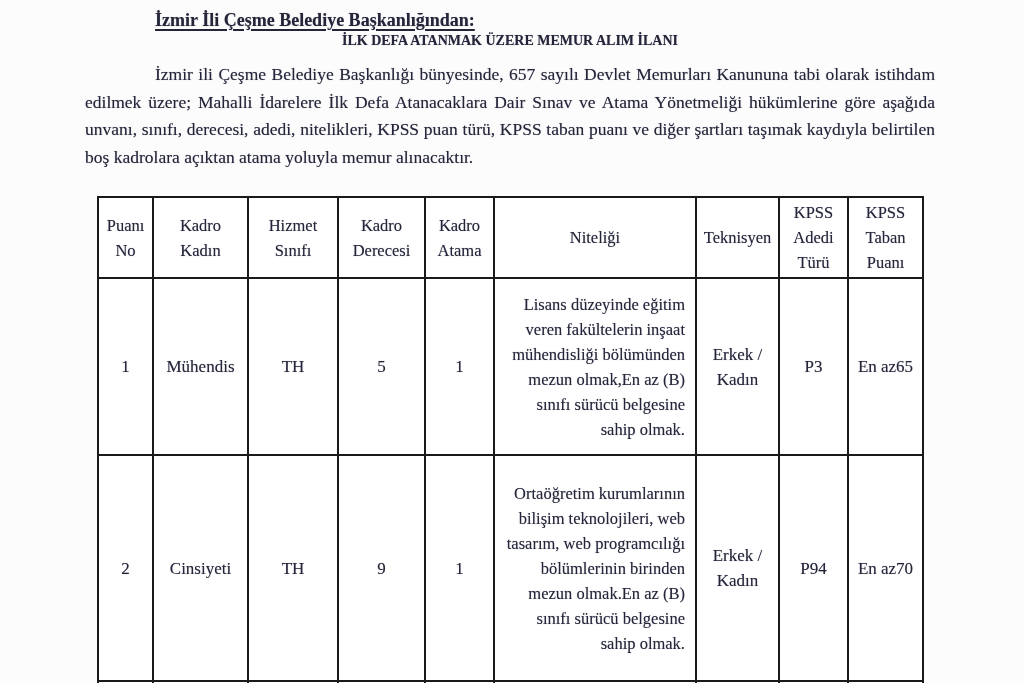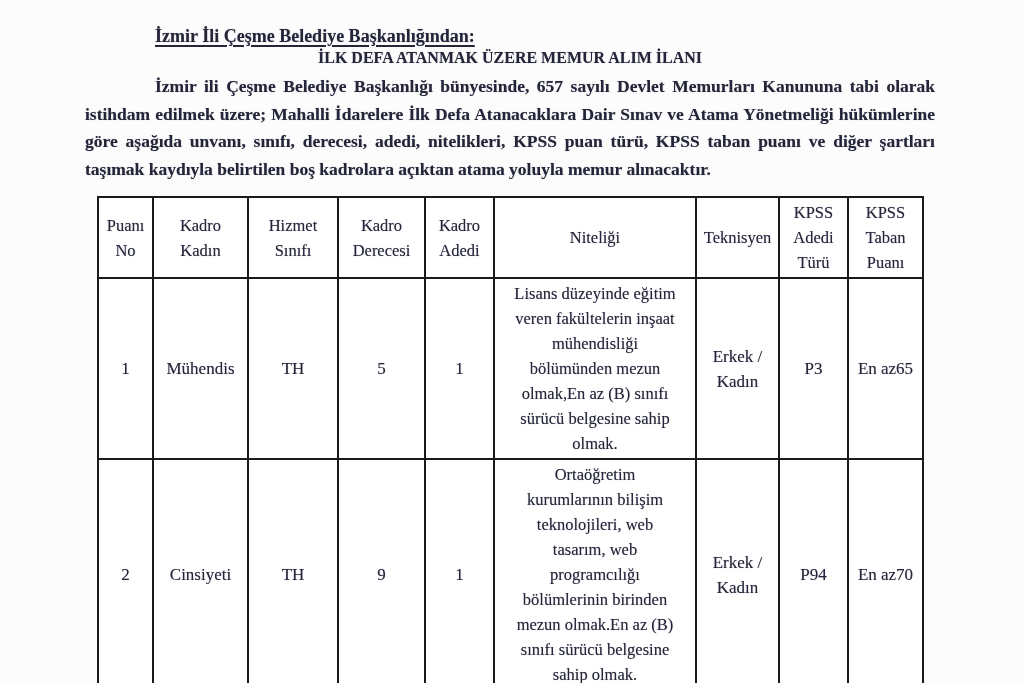--- a/index.html
+++ b/index.html
@@ -10,53 +10,53 @@
   *{box-sizing:border-box;}
   html,body{margin:0;padding:0;}
   body{
     width:1024px;height:683px;overflow:hidden;position:relative;
     background:var(--background);
     font-family:"Liberation Serif","DejaVu Serif",serif;
     color:var(--text);
     text-shadow:0 0 1px rgba(40,45,80,.40);
   }
   .content{
-    position:absolute;left:85px;top:26px;width:850px;
+    position:absolute;left:85px;top:10px;width:850px;
   }
   .heading1{
     font-size:18px;font-weight:bold;margin:0 0 2px 70px;
     text-decoration:underline;text-decoration-thickness:2px;text-underline-offset:3px;
   }
   .heading2{
-    font-size:16px;font-weight:bold;margin:2px 0 6px 0;text-align:center;
+    font-size:14px;font-weight:bold;margin:2px 0 12px 0;text-align:center;
   }
   .body-par{
     font-size:17.5px;line-height:27.5px;margin:0;
-    text-align:justify;text-indent:70px;font-weight:bold;
+    text-align:justify;text-indent:70px;
   }
   table.positions{
     position:absolute;left:97px;top:196px;
     border-collapse:collapse;table-layout:fixed;width:825px;
     background:#fff;
   }
   .positions th,.positions td{
     border:2px solid var(--border);
     padding:2px 4px;
     vertical-align:middle;
     text-align:center;
     font-weight:normal;
   }
   .positions th{
     font-size:16.5px;line-height:25px;
   }
   .positions td{
     font-size:17px;line-height:25px;
   }
   .positions td.qual{
-    text-align:center;font-size:16.5px;line-height:25px;padding:2px 16px;
+    text-align:right;font-size:16.5px;line-height:25px;padding:2px 10px;
   }
   tr.hdr{height:74px;}
   tr.r1{height:177px;}
   tr.r2{height:226px;}
   tr.r3{height:50px;}
 </style>
 </head>
 <body>
 
 <div class="content">
@@ -76,21 +76,21 @@
     <col style="width:83px">
       <col style="width:69px">
       <col style="width:75px">
   </colgroup>
   <thead>
     <tr class="hdr">
       <th>Puanı No</th>
       <th>Kadro Kadın</th>
       <th>Hizmet Sınıfı</th>
       <th>Kadro Derecesi</th>
-      <th>Kadro Adedi</th>
+      <th>Kadro Atama</th>
       <th>Niteliği</th>
       <th>Teknisyen</th>
       <th>KPSS Adedi Türü</th>
       <th>KPSS Taban Puanı</th>
     </tr>
   </thead>
   <tbody>
     <tr class="r1">
       <td>1</td>
       <td>Mühendis</td>

